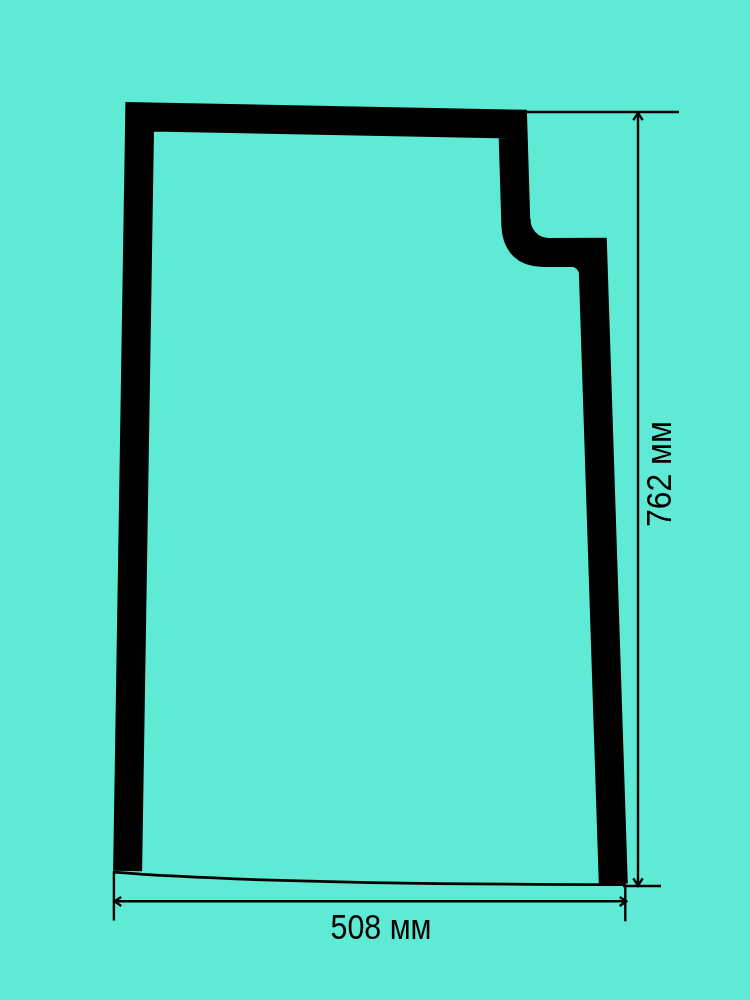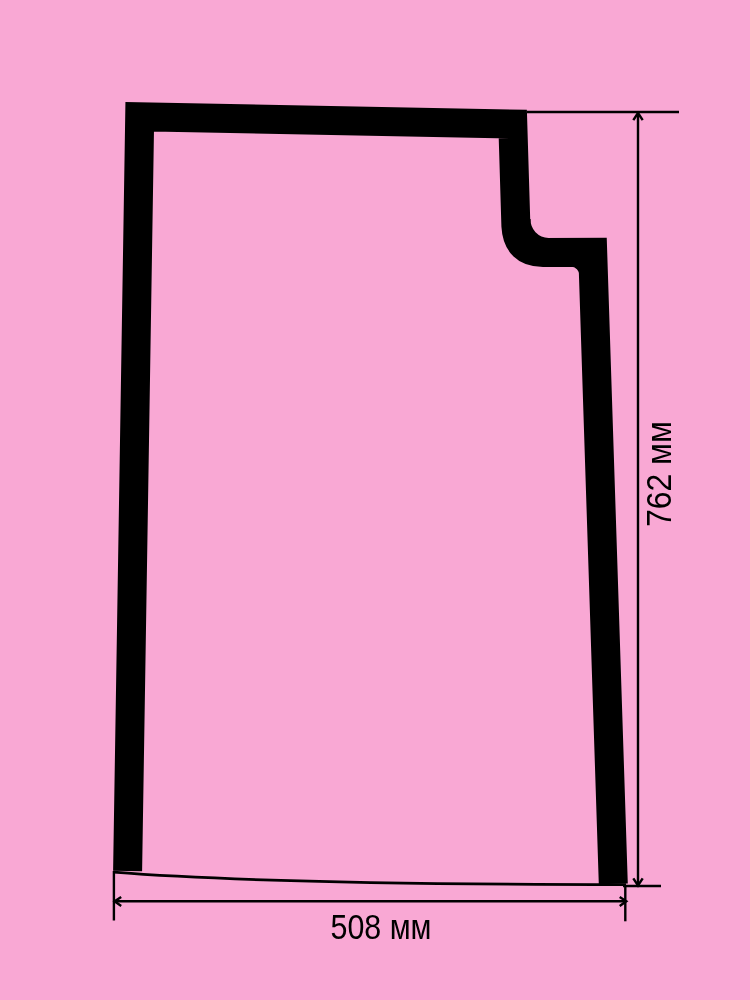--- a/index.html
+++ b/index.html
@@ -1,16 +1,16 @@
 <!DOCTYPE html>
 <html><head>
 <meta charset="utf-8">
 <style>
   html,body{margin:0;padding:0;background:#ffffff;}
-  .page{width:750px;height:1000px;position:relative;background:#f9a8d4;overflow:hidden;}
+  .page{width:750px;height:1000px;position:relative;background:#5eead4;overflow:hidden;}
   svg{display:block;}
   text{font-family:"Liberation Sans", sans-serif;fill:#000;}
 </style>
 </head>
 <body>
 <div class="page">
 <svg width="750" height="1000" viewBox="0 0 750 1000">
 
   <path d="M 127.6,871 L 139.7,116.8 L 512.8,124 L 515.9,226 Q 517.3,252.4 543,252.4 L 592.7,252.3 L 613.3,883.9" fill="none" stroke="#000" stroke-width="29" stroke-linejoin="miter" stroke-linecap="butt"></path>
 

